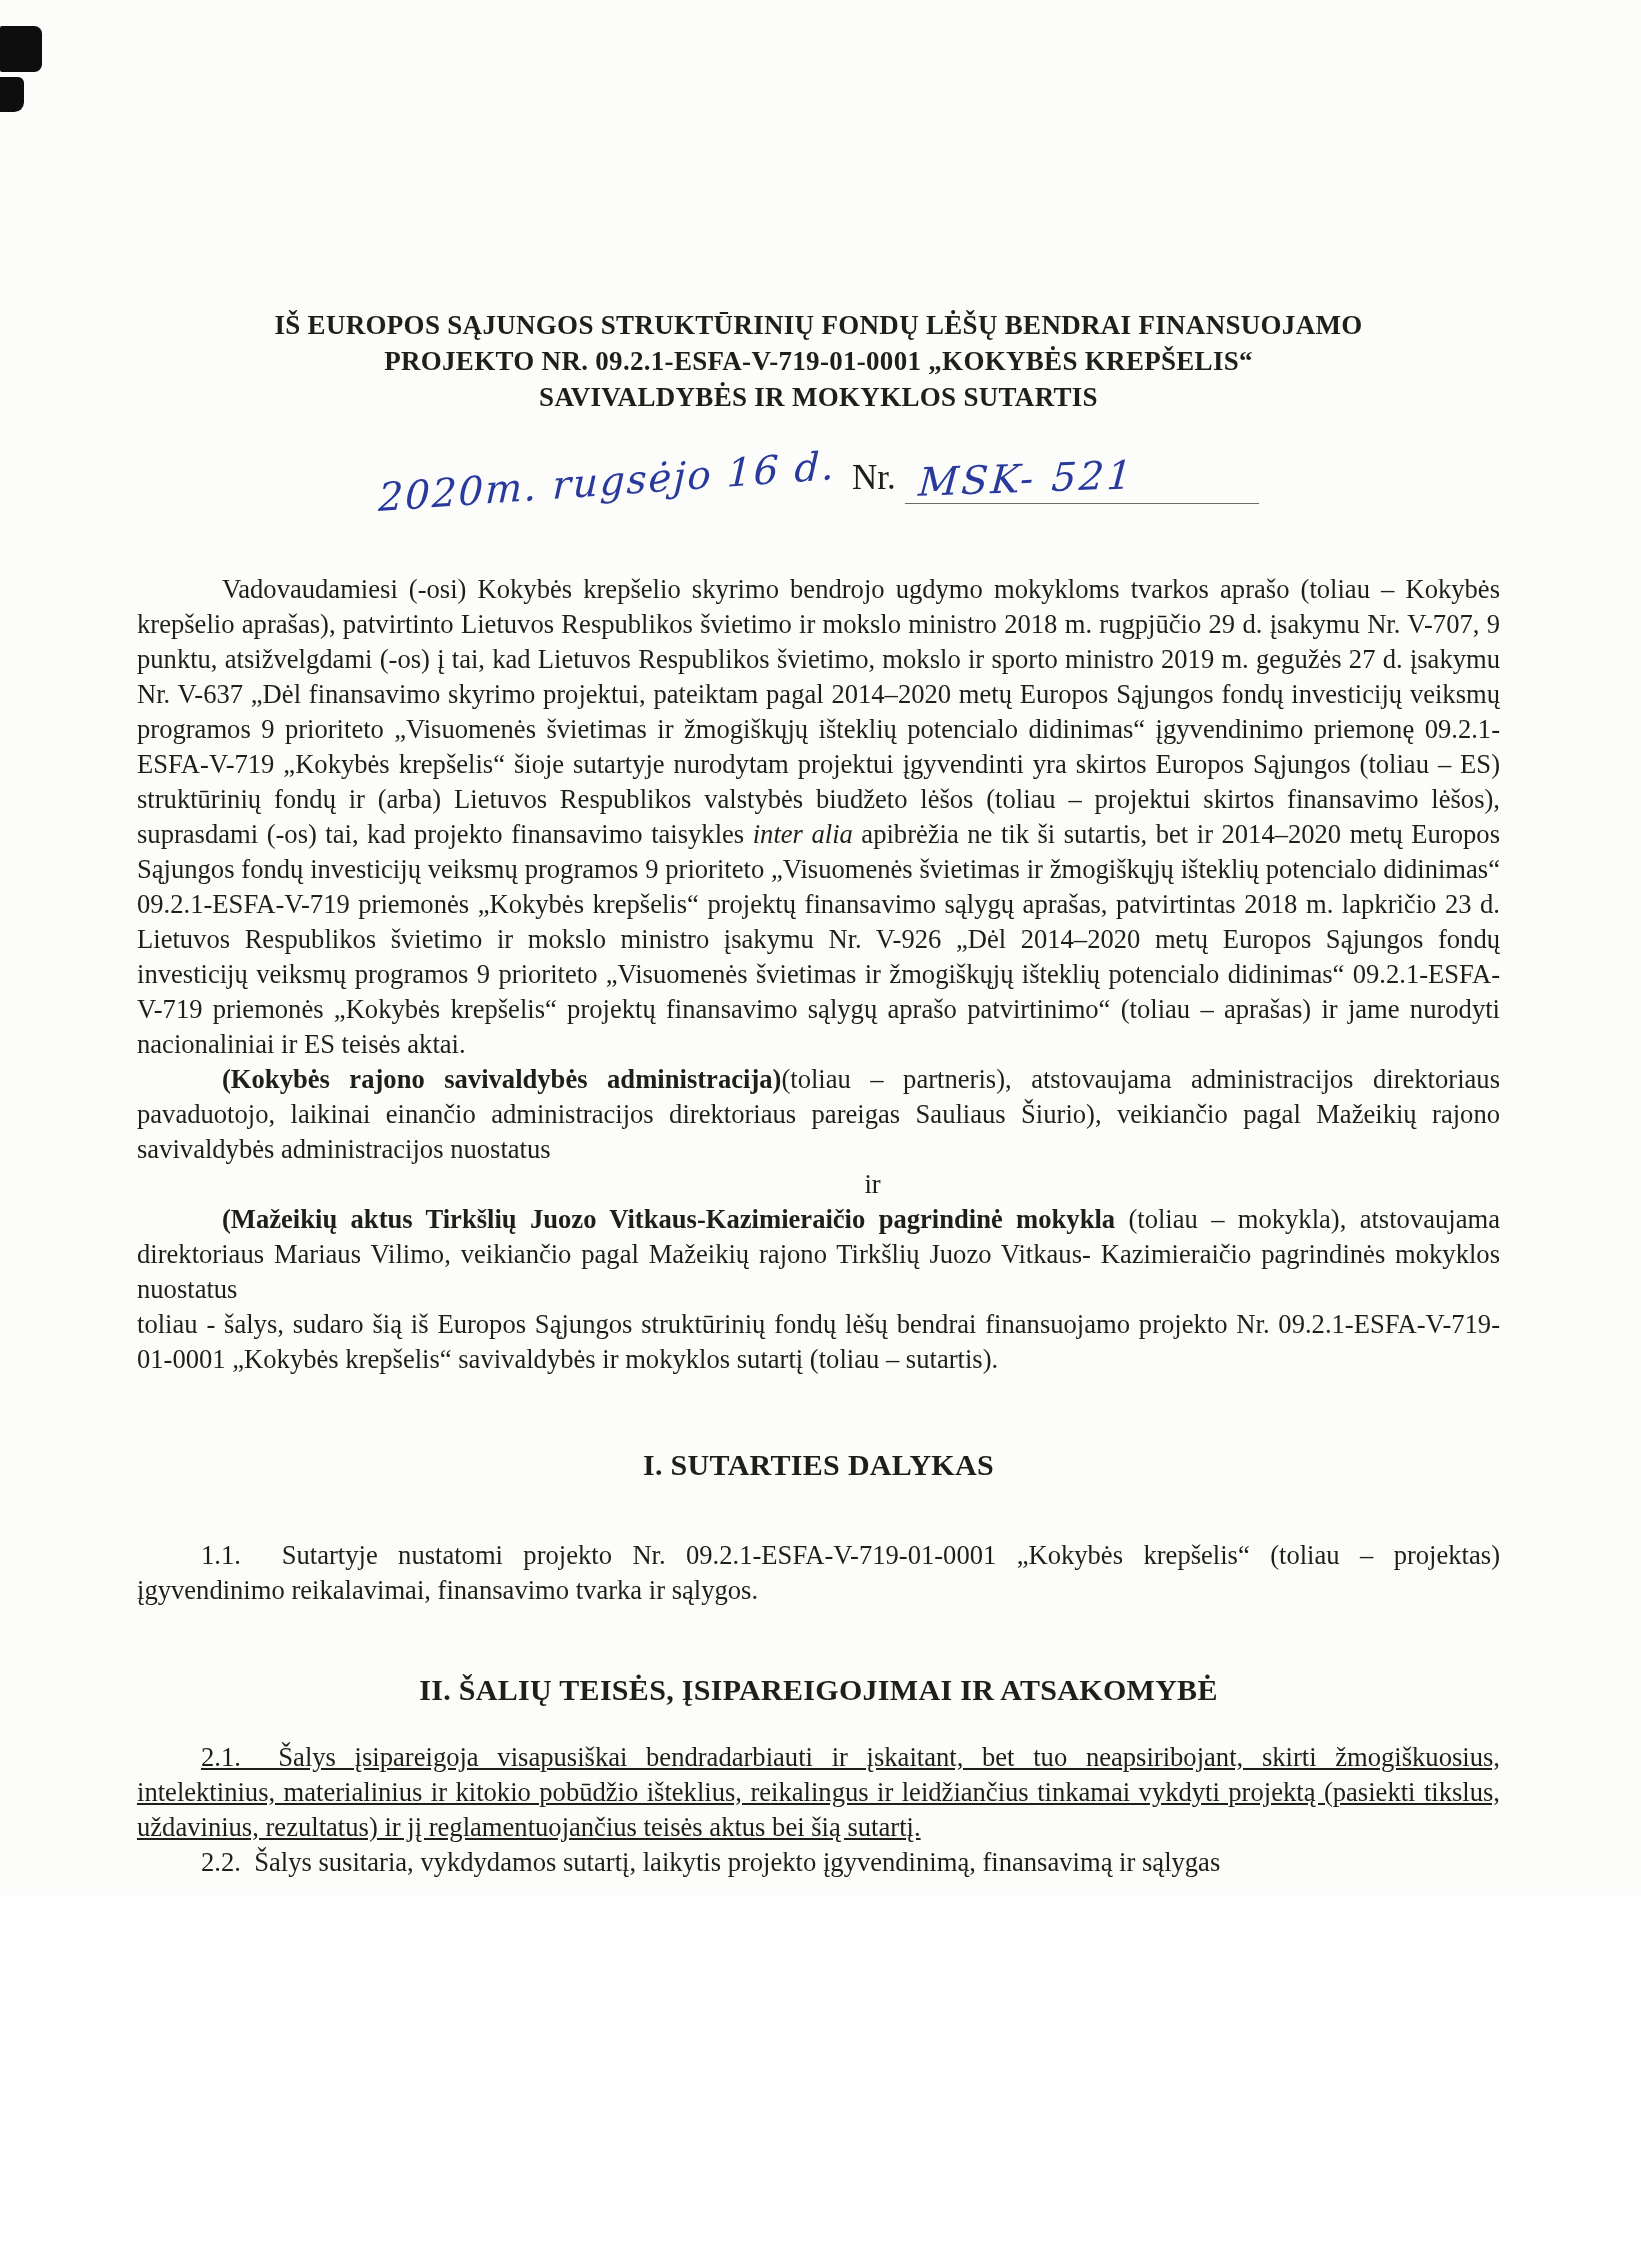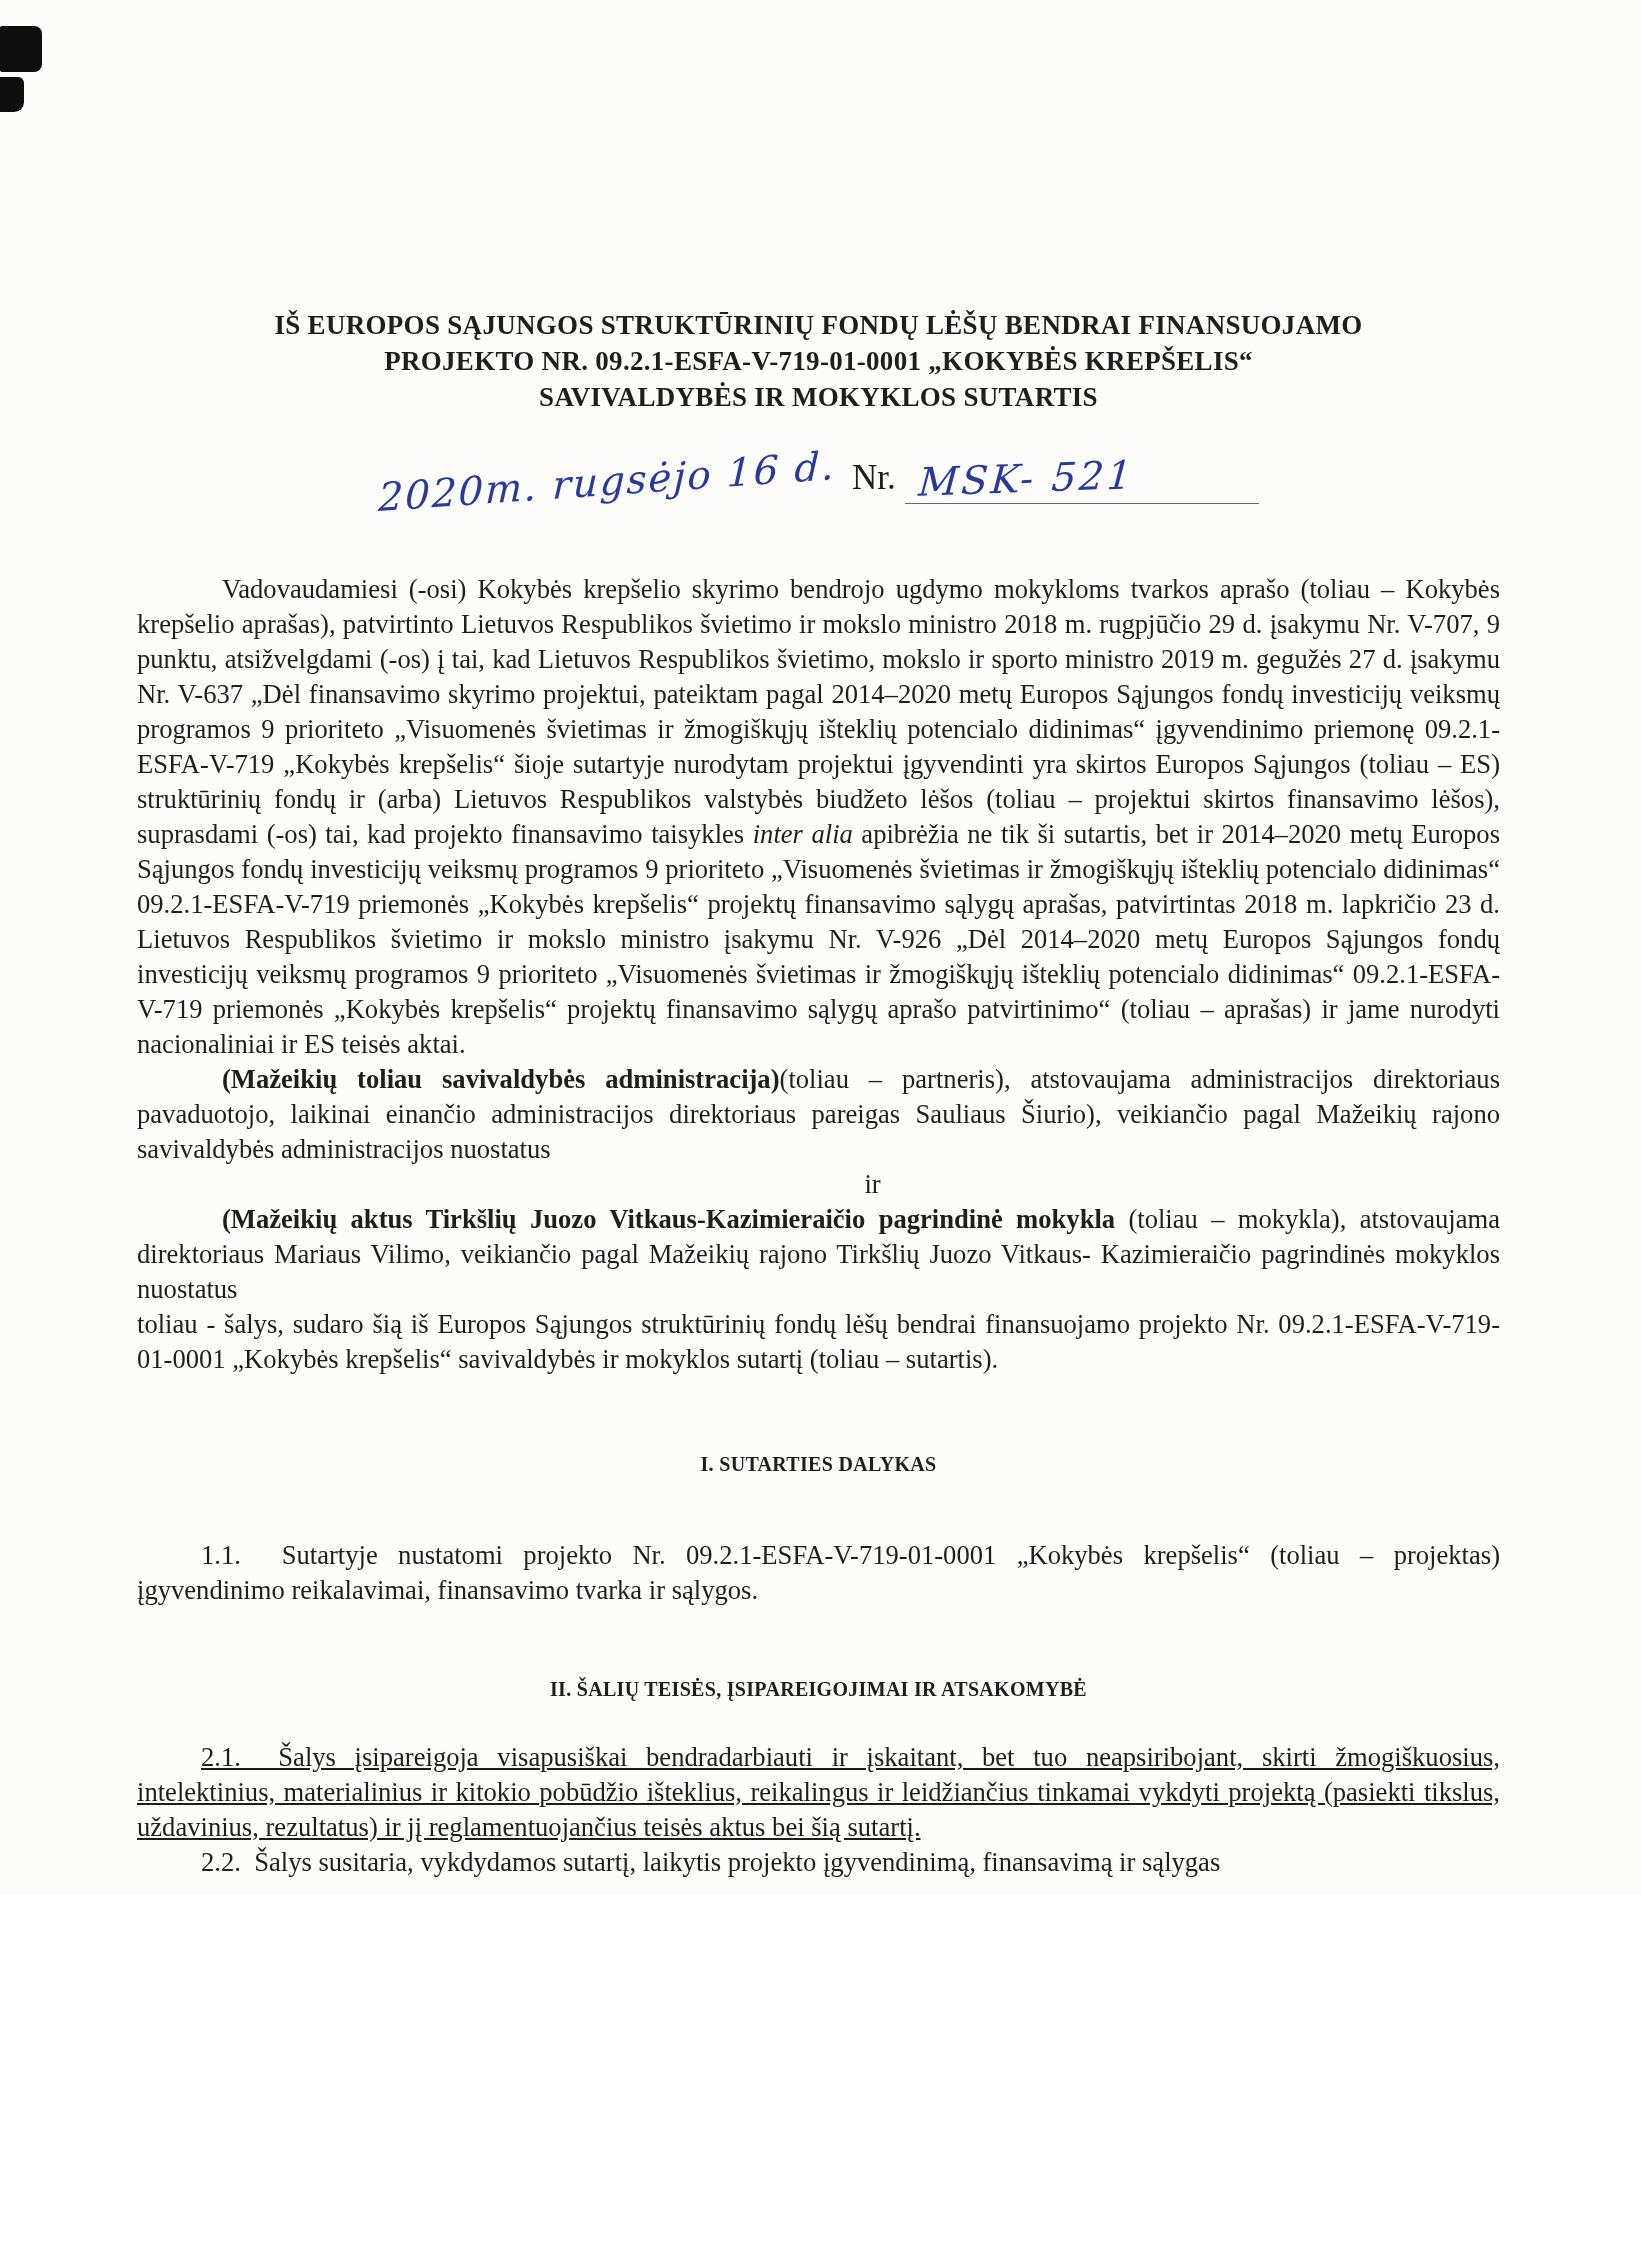--- a/index.html
+++ b/index.html
@@ -66,21 +66,21 @@
   .bodytext { margin-top: 46px; font-size: 26.6px; line-height: 35px; text-align: justify; }
   .para { margin: 0; }
   .para.indent { text-indent: 85px; }
   .para.indent-sm { text-indent: 64px; }
   .para.connector { text-indent: 108px; text-align: center; }
   .bold { font-weight: bold; }
   .italic { font-style: italic; }
   .heading {
     margin: 64px 0 0 0;
     text-align: center;
-    font-size: 20px;
+    font-size: 30px;
     font-weight: bold;
     letter-spacing: 0.3px;
   }
   .heading.h1gap { margin-top: 70px; }
   .p11gap { margin-top: 56px; }
   .p21gap { margin-top: 33px; text-decoration: underline; }
   .artifact { position: absolute; background: #0e0e0e; }
   .artifact-1 { left: 0; top: 26px; width: 42px; height: 46px; border-radius: 1.9px 7.7px 7.7px 1.9px; }
   .artifact-2 { left: 0; top: 77px; width: 24px; height: 35px; border-radius: 0 5.8px 9.7px 0; }
   .small-mark {
@@ -116,21 +116,21 @@
       <div>PROJEKTO NR. 09.2.1-ESFA-V-719-01-0001 „KOKYBĖS KREPŠELIS“</div>
       <div>SAVIVALDYBĖS IR MOKYKLOS SUTARTIS</div>
     </div>
 
     <div class="dateline"><span class="hand date">2020m. rugsėjo 16 d.</span><span class="nr-label">Nr.</span><span class="nr-line"><span class="hand number">MSK- 521</span></span></div>
 
     <div class="bodytext">
 
       <p class="para indent"><span>Vadovaudamiesi (-osi) Kokybės krepšelio skyrimo bendrojo ugdymo mokykloms tvarkos aprašo (toliau – Kokybės krepšelio aprašas), patvirtinto Lietuvos Respublikos švietimo ir mokslo ministro 2018 m. rugpjūčio 29 d. įsakymu Nr. V-707, 9 punktu, atsižvelgdami (-os) į tai, kad Lietuvos Respublikos švietimo, mokslo ir sporto ministro 2019 m. gegužės 27 d. įsakymu Nr. V-637 „Dėl finansavimo skyrimo projektui, pateiktam pagal 2014–2020 metų Europos Sąjungos fondų investicijų veiksmų programos 9 prioriteto „Visuomenės švietimas ir žmogiškųjų išteklių potencialo didinimas“ įgyvendinimo priemonę 09.2.1-ESFA-V-719 „Kokybės krepšelis“ šioje sutartyje nurodytam projektui įgyvendinti yra skirtos Europos Sąjungos (toliau – ES) struktūrinių fondų ir (arba) Lietuvos Respublikos valstybės biudžeto lėšos (toliau – projektui skirtos finansavimo lėšos), suprasdami (-os) tai, kad projekto finansavimo taisykles </span><span class="italic">inter alia</span><span> apibrėžia ne tik ši sutartis, bet ir 2014–2020 metų Europos Sąjungos fondų investicijų veiksmų programos 9 prioriteto „Visuomenės švietimas ir žmogiškųjų išteklių potencialo didinimas“ 09.2.1-ESFA-V-719 priemonės „Kokybės krepšelis“ projektų finansavimo sąlygų aprašas, patvirtintas 2018 m. lapkričio 23 d. Lietuvos Respublikos švietimo ir mokslo ministro įsakymu Nr. V-926 „Dėl 2014–2020 metų Europos Sąjungos fondų investicijų veiksmų programos 9 prioriteto „Visuomenės švietimas ir žmogiškųjų išteklių potencialo didinimas“ 09.2.1-ESFA-V-719 priemonės „Kokybės krepšelis“ projektų finansavimo sąlygų aprašo patvirtinimo“ (toliau – aprašas) ir jame nurodyti nacionaliniai ir ES teisės aktai.</span></p>
 
-      <p class="para indent"><span class="bold">(Mažeikių toliau savivaldybės administracija)</span><span>(toliau – partneris), atstovaujama administracijos direktoriaus pavaduotojo, laikinai einančio administracijos direktoriaus pareigas Sauliaus Šiurio), veikiančio pagal Mažeikių rajono savivaldybės administracijos nuostatus</span></p>
+      <p class="para indent"><span class="bold">(Kokybės rajono savivaldybės administracija)</span><span>(toliau – partneris), atstovaujama administracijos direktoriaus pavaduotojo, laikinai einančio administracijos direktoriaus pareigas Sauliaus Šiurio), veikiančio pagal Mažeikių rajono savivaldybės administracijos nuostatus</span></p>
 
       <p class="para connector">ir</p>
 
       <p class="para indent"><span class="bold">(Mažeikių aktus Tirkšlių Juozo Vitkaus-Kazimieraičio pagrindinė mokykla</span><span> (toliau – mokykla), atstovaujama direktoriaus Mariaus Vilimo, veikiančio pagal Mažeikių rajono Tirkšlių Juozo Vitkaus- Kazimieraičio pagrindinės mokyklos nuostatus</span></p>
 
       <p class="para">toliau - šalys, sudaro šią iš Europos Sąjungos struktūrinių fondų lėšų bendrai finansuojamo projekto Nr. 09.2.1-ESFA-V-719-01-0001 „Kokybės krepšelis“ savivaldybės ir mokyklos sutartį (toliau – sutartis).</p>
 
       <h2 class="heading h1gap">I. SUTARTIES DALYKAS</h2>
 
       <p class="para indent-sm p11gap">1.1.&nbsp; Sutartyje nustatomi projekto Nr. 09.2.1-ESFA-V-719-01-0001 „Kokybės krepšelis“ (toliau – projektas) įgyvendinimo reikalavimai, finansavimo tvarka ir sąlygos.</p>

